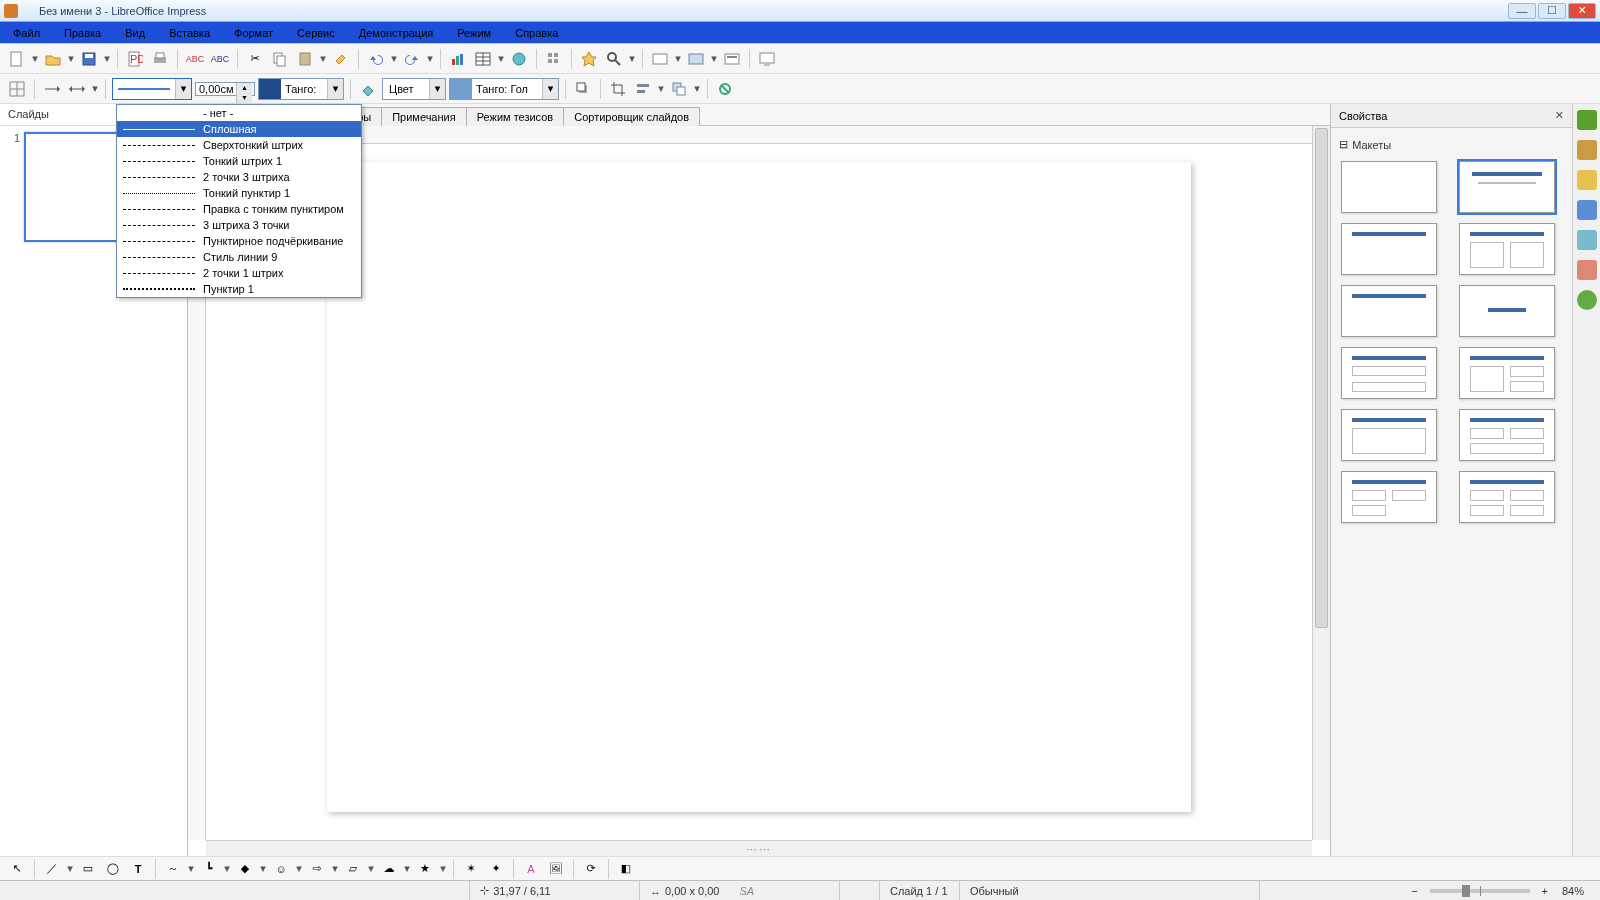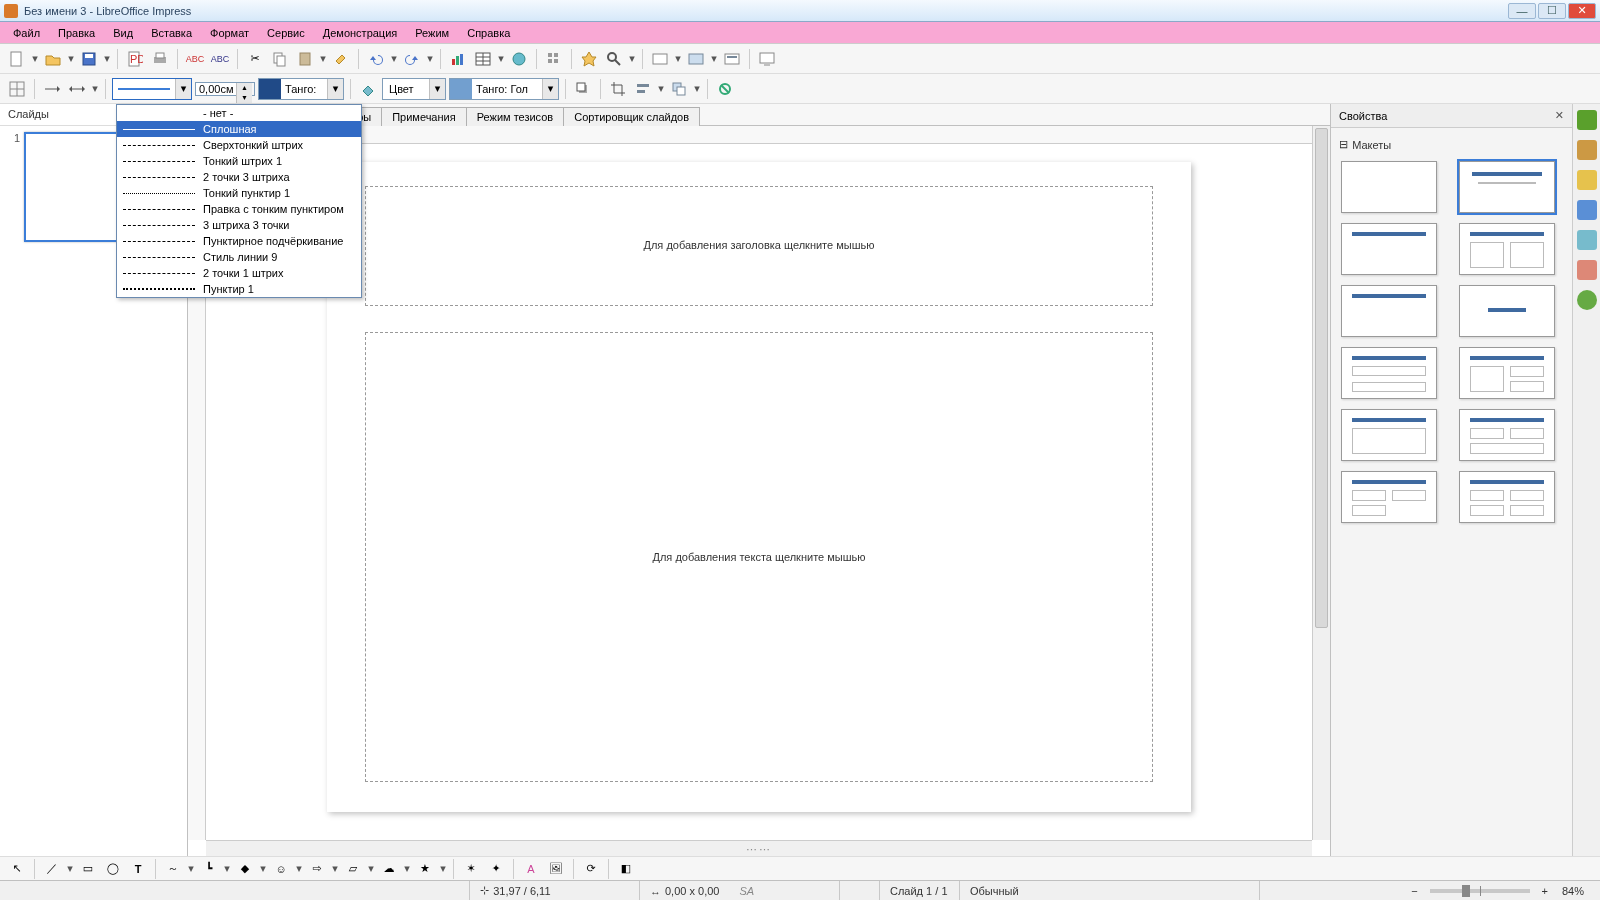--- a/index.html
+++ b/index.html
@@ -1,27 +1,27 @@
 <!DOCTYPE html>
 <html><head>
 <meta charset="utf-8">
 <style>
   * { box-sizing: border-box; margin: 0; padding: 0; font-family: "Segoe UI", Tahoma, sans-serif; font-size: 11px; }
   body { width: 1600px; height: 900px; background: #fff; overflow: hidden; position: relative; }
 
   
   .titlebar { height: 22px; background: linear-gradient(#f4f9fe,#d6e8f9); display: flex; align-items: center; padding: 0 4px; border-bottom: 1px solid #8aa9c8; }
   .titlebar .doc-icon { width: 14px; height: 14px; background: #d97a2b; border-radius: 2px; margin-right: 6px; }
-  .titlebar .title { flex: 1; color: #2b4460; }
+  .titlebar .title { flex: 1; color: #2b4460; margin-left: 15px; }
   .win-btns { display: flex; gap: 2px; }
   .win-btn { width: 28px; height: 16px; background: #dbe8f5; border: 1px solid #9bb7d4; border-radius: 2px; display:flex;align-items:center;justify-content:center;color:#355; }
   .win-btn.close { background: #e04b3c; color:#fff; }
 
   
-  .menubar { height: 22px; background: #f9a8d4; display: flex; align-items: center; border-bottom: 1px solid #ccc; padding-left: 6px; gap: 4px; }
+  .menubar { height: 22px; background: #1d4ed8; display: flex; align-items: center; border-bottom: 1px solid #ccc; padding-left: 6px; gap: 10px; }
   .menu-item { padding: 2px 7px; cursor: default; }
 
   
   .toolbar { height: 30px; background: #f6f6f6; border-bottom: 1px solid #ddd; display: flex; align-items: center; padding: 0 6px; gap: 3px; }
   .tool-btn { width: 22px; height: 22px; border: 1px solid transparent; display:flex;align-items:center;justify-content:center; border-radius:2px; }
   .tool-sep { width:1px; height:20px; background:#ccc; margin:0 3px; }
   .tool-drop { width:8px; text-align:center; color:#555; }
 
   
   .combo { height: 22px; border: 1px solid #7f9db9; background:#fff; display:flex;align-items:center; }
@@ -377,26 +377,20 @@
     <div class="view-tabs">
       <div class="vtab"><span>м структуры</span></div>
       <div class="vtab"><span>Примечания</span></div>
       <div class="vtab"><span>Режим тезисов</span></div>
       <div class="vtab"><span>Сортировщик слайдов</span></div>
     </div>
     <div class="ruler-v"></div>
     <div class="ruler-h"></div>
     <div class="canvas-wrap">
       <div class="slide">
-        <div class="ph title">
-            <span>Для добавления заголовка щелкните мышью</span>
-          </div>
-        <div class="ph body">
-            <span>Для добавления текста щелкните мышью</span>
-          </div>
       </div>
     </div>
     <div class="scroll-v">
         <div class="thumb-bar"></div>
       </div>
     <div class="scroll-h">
         <span class="grip">⋯⋯</span>
       </div>
   </div>
 

